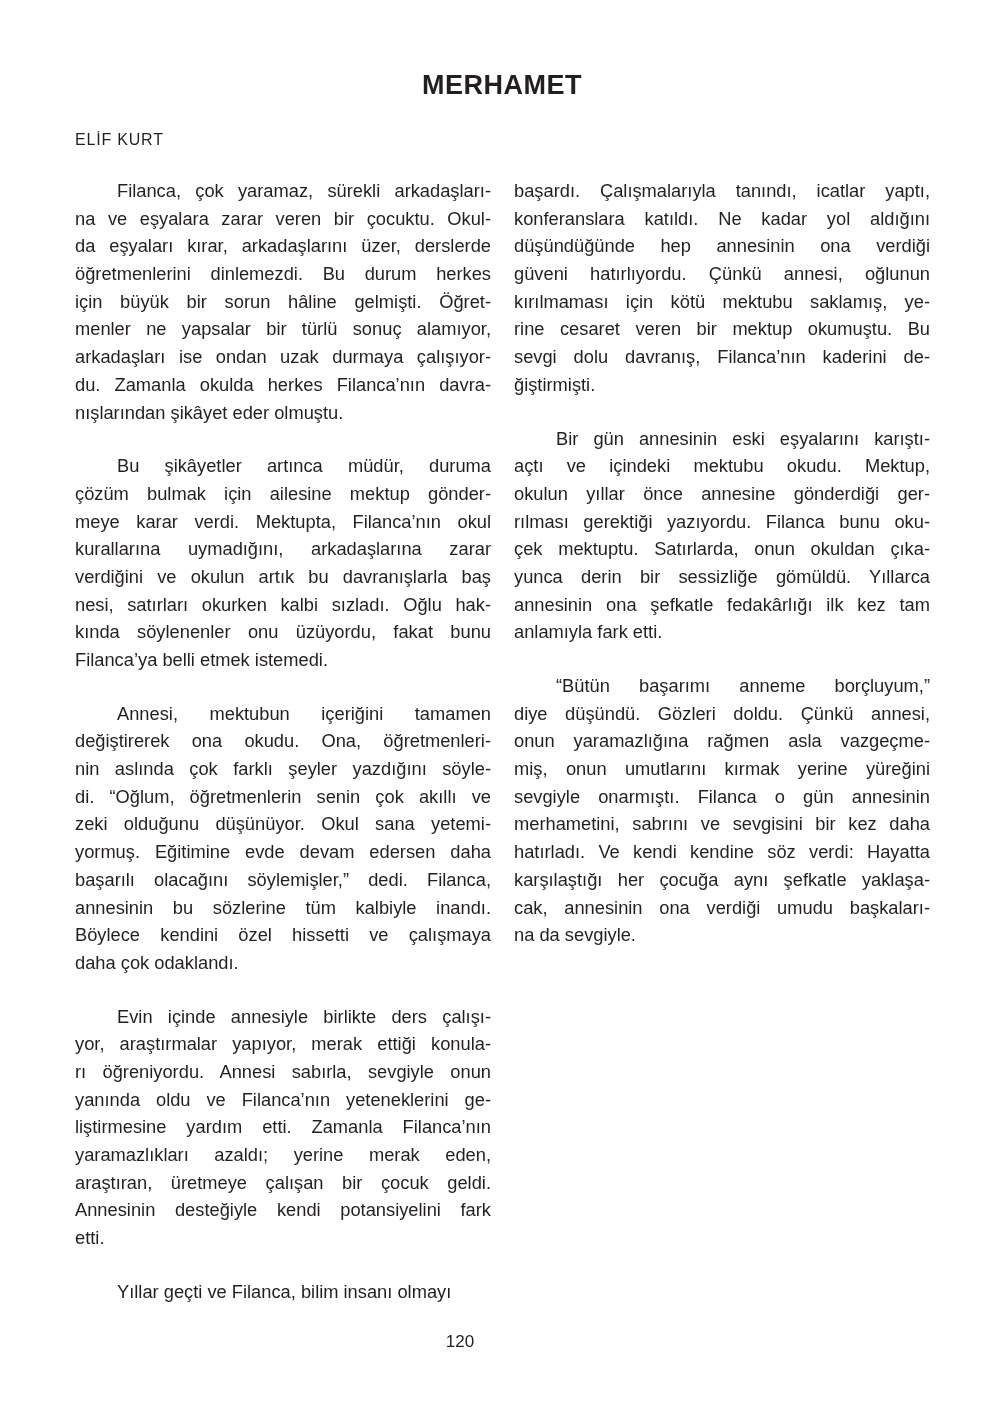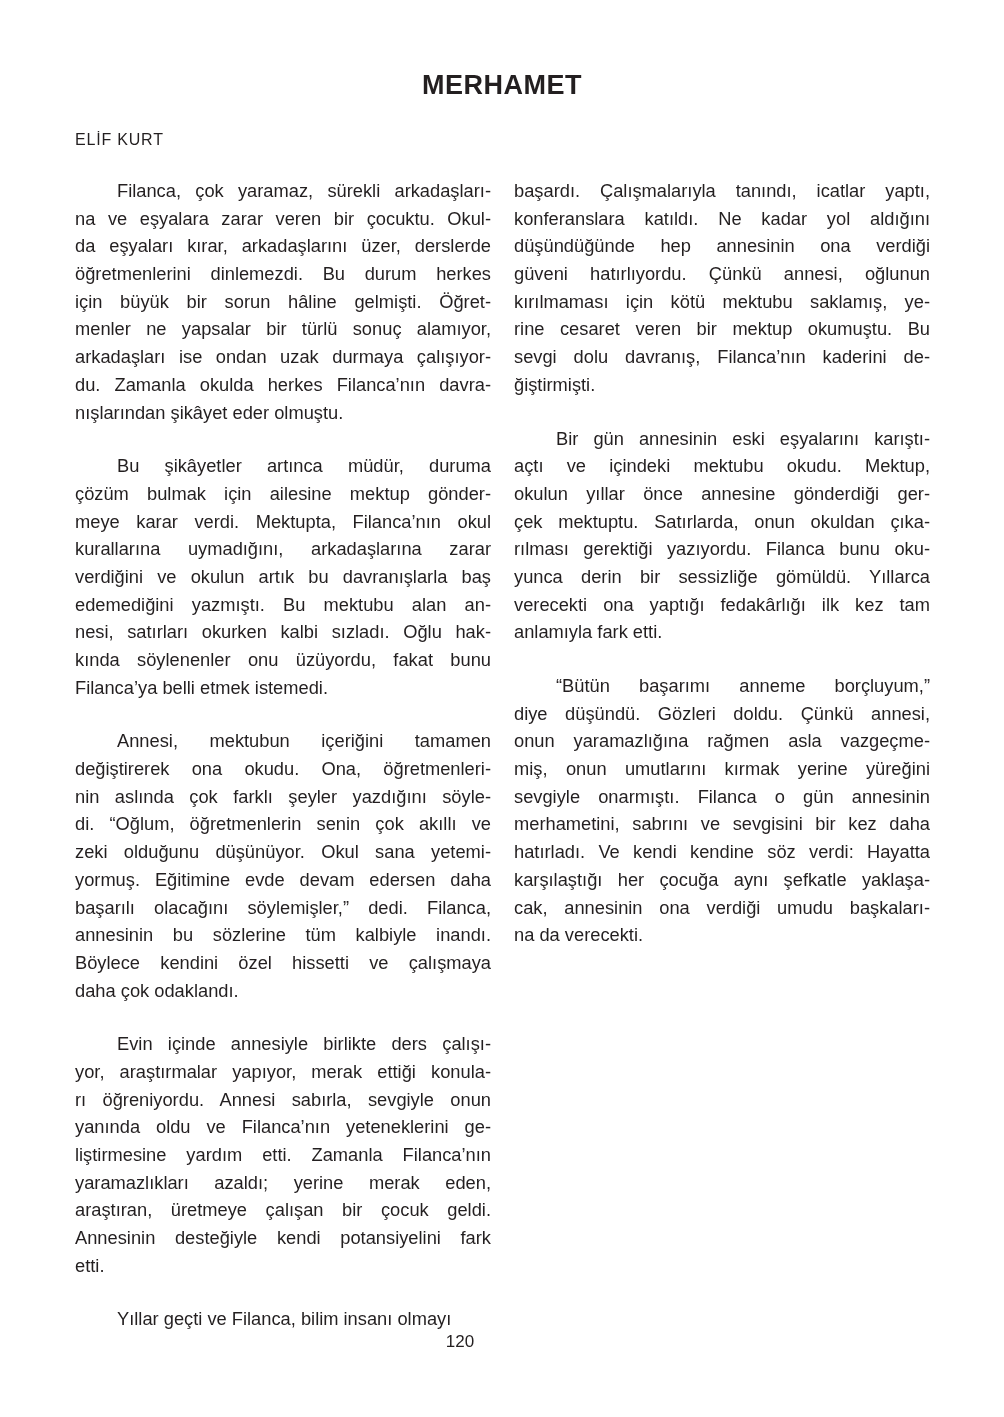--- a/index.html
+++ b/index.html
@@ -80,21 +80,20 @@
     <span class="line">arkadaşları ise ondan uzak durmaya çalışıyor-</span>
     <span class="line">du. Zamanla okulda herkes Filanca’nın davra-</span>
     <span class="line last">nışlarından şikâyet eder olmuştu.</span>
   </p>
   <p class="para">
     <span class="line indent">Bu şikâyetler artınca müdür, duruma</span>
     <span class="line">çözüm bulmak için ailesine mektup gönder-</span>
     <span class="line">meye karar verdi. Mektupta, Filanca’nın okul</span>
     <span class="line">kurallarına uymadığını, arkadaşlarına zarar</span>
     <span class="line">verdiğini ve okulun artık bu davranışlarla baş</span>
-    <span class="line">edemediğini yazmıştı. Bu mektubu alan an-</span>
     <span class="line">nesi, satırları okurken kalbi sızladı. Oğlu hak-</span>
     <span class="line">kında söylenenler onu üzüyordu, fakat bunu</span>
     <span class="line last">Filanca’ya belli etmek istemedi.</span>
   </p>
   <p class="para">
     <span class="line indent">Annesi, mektubun içeriğini tamamen</span>
     <span class="line">değiştirerek ona okudu. Ona, öğretmenleri-</span>
     <span class="line">nin aslında çok farklı şeyler yazdığını söyle-</span>
     <span class="line">di. “Oğlum, öğretmenlerin senin çok akıllı ve</span>
     <span class="line">zeki olduğunu düşünüyor. Okul sana yetemi-</span>
@@ -128,33 +127,33 @@
     <span class="line">güveni hatırlıyordu. Çünkü annesi, oğlunun</span>
     <span class="line">kırılmaması için kötü mektubu saklamış, ye-</span>
     <span class="line">rine cesaret veren bir mektup okumuştu. Bu</span>
     <span class="line">sevgi dolu davranış, Filanca’nın kaderini de-</span>
     <span class="line last">ğiştirmişti.</span>
   </p>
   <p class="para">
     <span class="line indent">Bir gün annesinin eski eşyalarını karıştı-</span>
     <span class="line">açtı ve içindeki mektubu okudu. Mektup,</span>
     <span class="line">okulun yıllar önce annesine gönderdiği ger-</span>
+    <span class="line">rılması gerektiği yazıyordu. Filanca bunu oku-</span>
     <span class="line">çek mektuptu. Satırlarda, onun okuldan çıka-</span>
-    <span class="line">rılması gerektiği yazıyordu. Filanca bunu oku-</span>
     <span class="line">yunca derin bir sessizliğe gömüldü. Yıllarca</span>
-    <span class="line">verecekti ona yaptığı fedakârlığı ilk kez tam</span>
+    <span class="line">annesinin ona şefkatle fedakârlığı ilk kez tam</span>
     <span class="line last">anlamıyla fark etti.</span>
   </p>
   <p class="para">
     <span class="line indent">“Bütün başarımı anneme borçluyum,”</span>
     <span class="line">diye düşündü. Gözleri doldu. Çünkü annesi,</span>
     <span class="line">onun yaramazlığına rağmen asla vazgeçme-</span>
     <span class="line">miş, onun umutlarını kırmak yerine yüreğini</span>
     <span class="line">sevgiyle onarmıştı. Filanca o gün annesinin</span>
     <span class="line">merhametini, sabrını ve sevgisini bir kez daha</span>
     <span class="line">hatırladı. Ve kendi kendine söz verdi: Hayatta</span>
     <span class="line">karşılaştığı her çocuğa aynı şefkatle yaklaşa-</span>
     <span class="line">cak, annesinin ona verdiği umudu başkaları-</span>
-    <span class="line last">na da verecekti.</span>
+    <span class="line last">na da sevgiyle.</span>
   </p>
 </div>
 
 <div class="page-number">120</div>
 
 </body></html>

